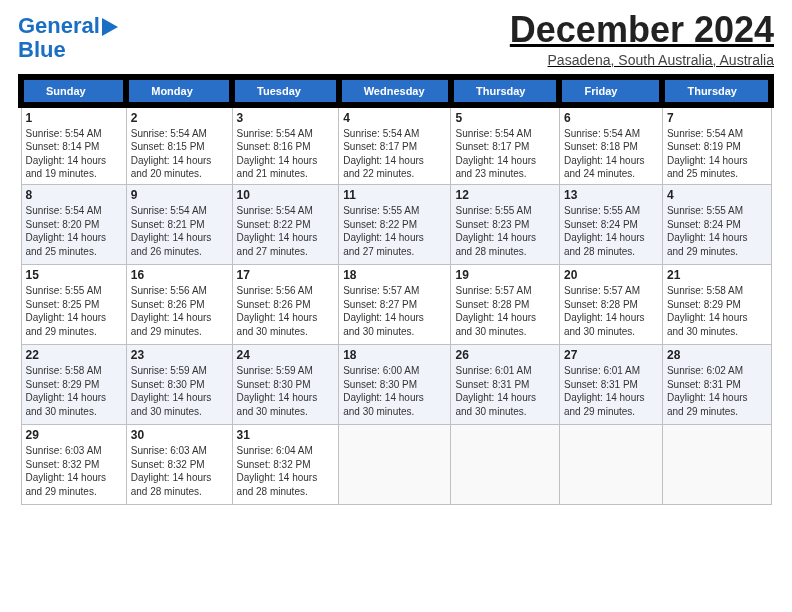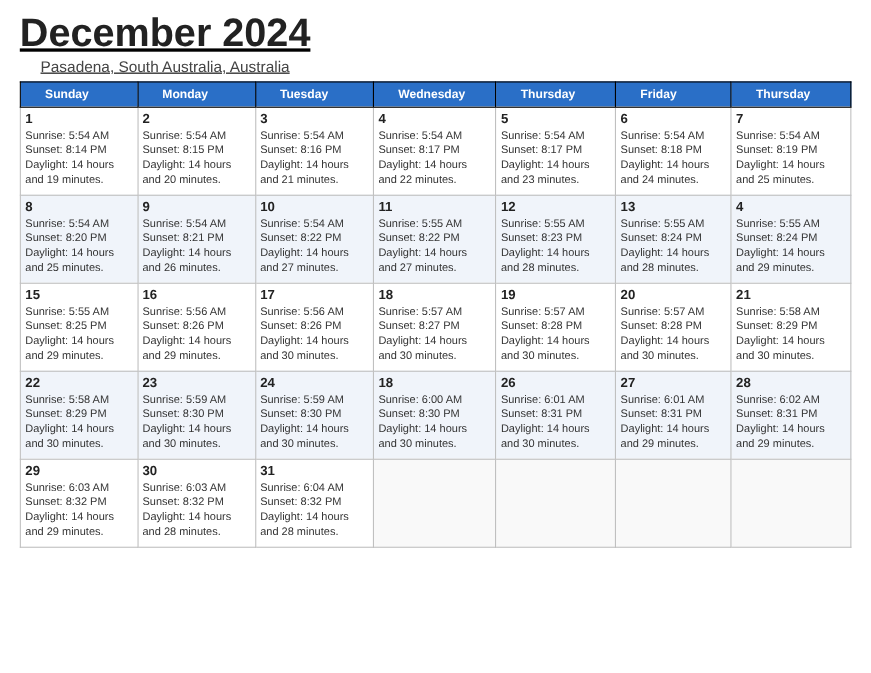--- a/index.html
+++ b/index.html
@@ -46,35 +46,34 @@
     .month-title {
       font-size: 36px;
       font-weight: bold;
       color: #222;
       line-height: 1.1;
     }
     .location-subtitle {
       font-size: 14px;
       color: #444;
       margin-top: 2px;
-      text-align: center;
     }
     .calendar {
       width: 100%;
       border-collapse: collapse;
       font-size: 9.5px;
     }
     .calendar th {
       background: #2a6fc7;
       color: #fff;
       text-align: left;
       padding: 5px 22px;
       font-size: 11px;
       font-weight: bold;
-      border: 1px solid #000000;
+      border: 6px solid #000000;
     }
     .calendar td {
       border: 1px solid #c0c0c0;
       vertical-align: top;
       padding: 3px 4px;
       width: 113px;
       height: 80px;
       background: #fff;
     }
     .calendar tr:nth-child(even) td {
@@ -94,20 +93,34 @@
     }
     .empty-cell {
       background: #f9f9f9 !important;
     }
   </style>
 </head>
 <body>
 
 <div class="page">
   <div class="header-row">
+    <div class="logo">
+      <div class="logo-line">
+        <span class="logo-text">
+          <span class="blue">General</span>
+        </span>
+
+        <svg width="16" height="18" viewBox="0 0 16 18" style="margin-left:2px;margin-top:2px;">
+          <polygon points="0,0 0,18 16,9" fill="#1a6fc4"></polygon>
+        </svg>
+      </div>
+      <div class="logo-line">
+        <span class="logo-text" style="color:#1a6fc4; font-size:22px;">Blue</span>
+      </div>
+    </div>
     <div class="title-block">
       <div class="month-title">December 2024</div>
       <div class="location-subtitle">Pasadena, South Australia, Australia</div>
     </div>
   </div>
 
   <table class="calendar">
     <thead>
       <tr id="weekday-headers">
       <th>Sunday</th>

